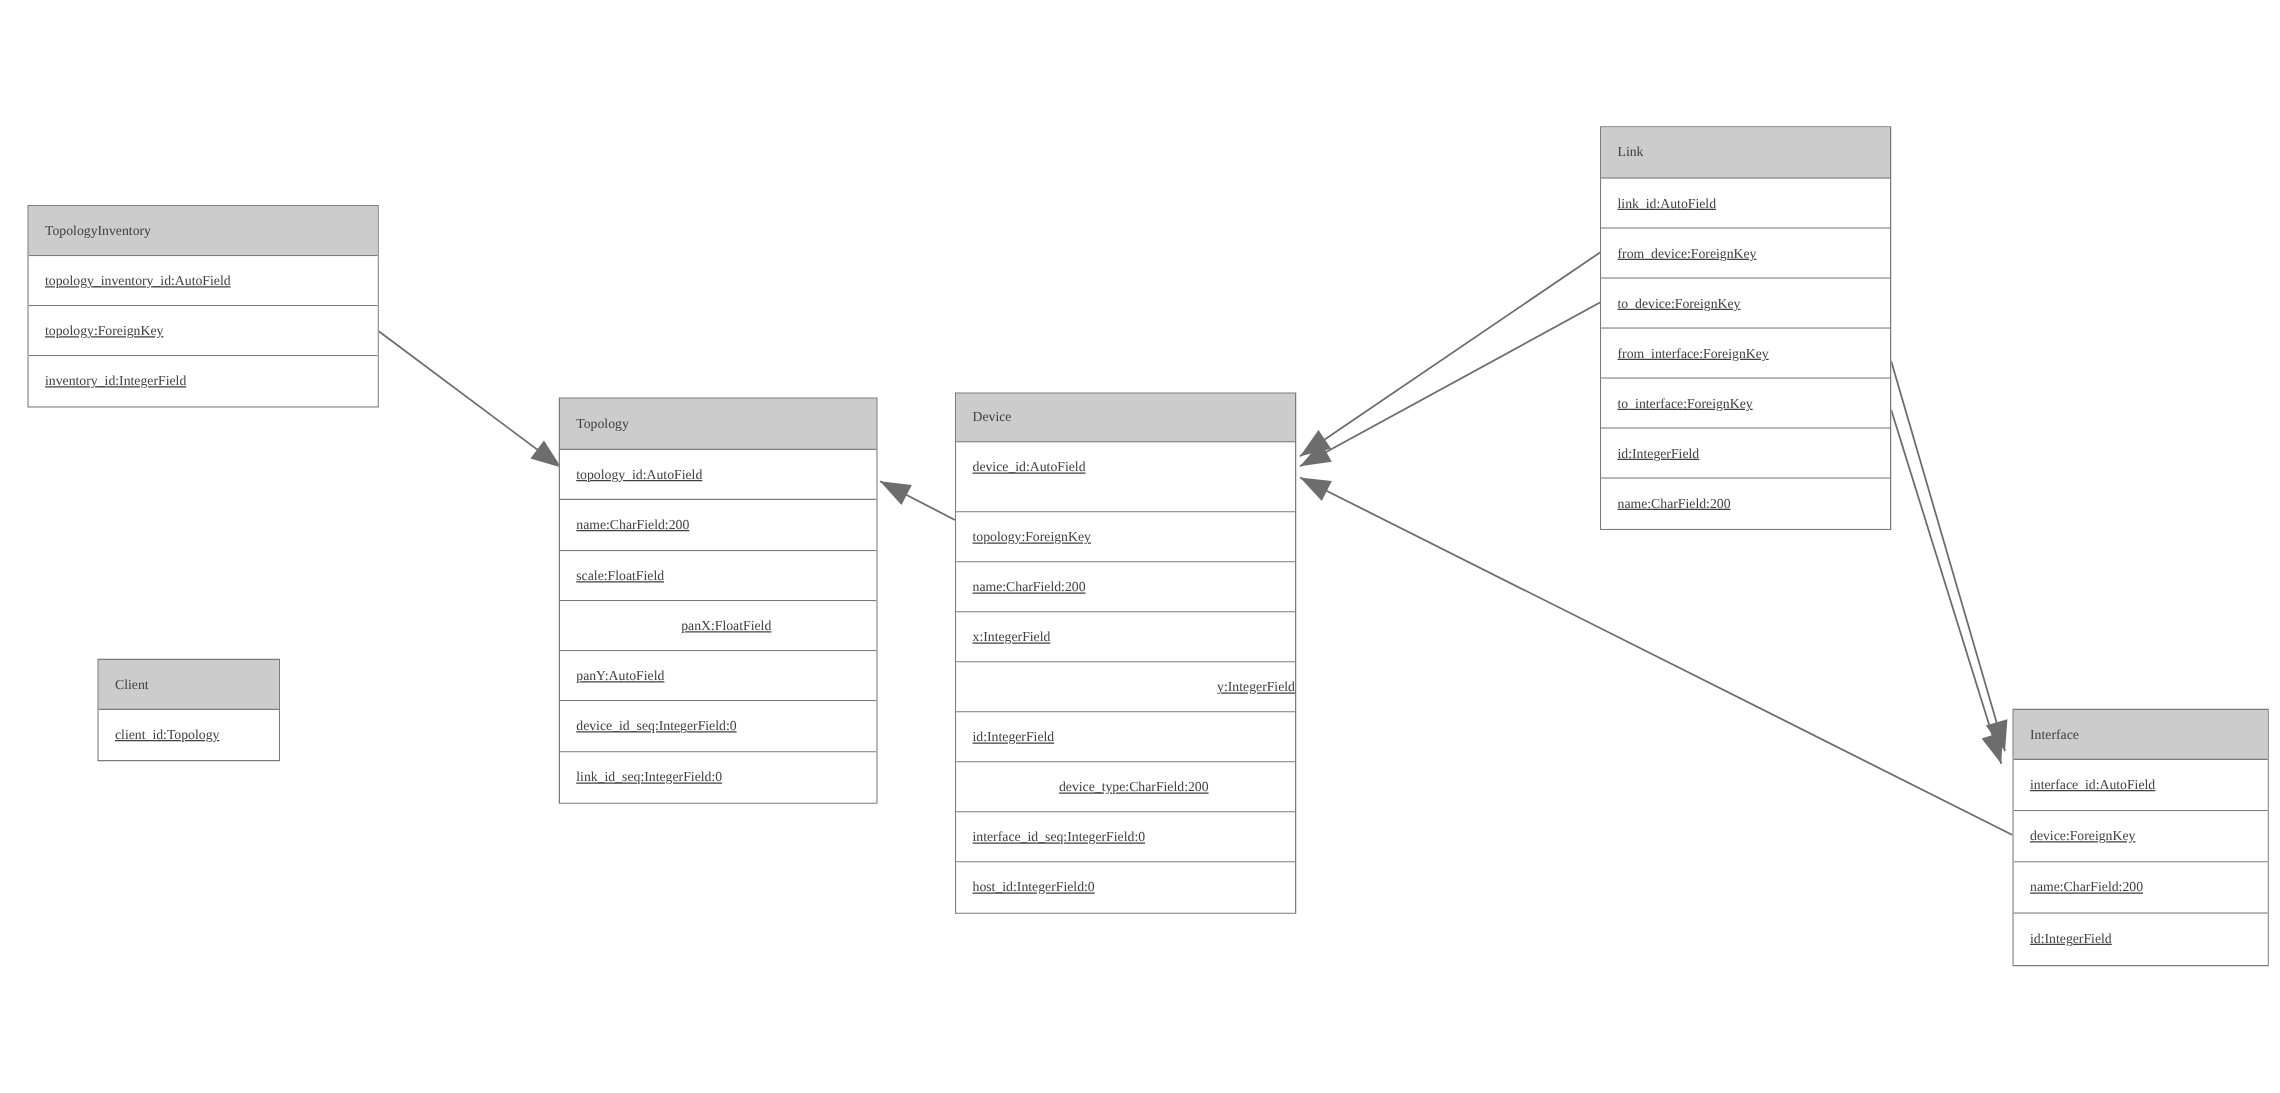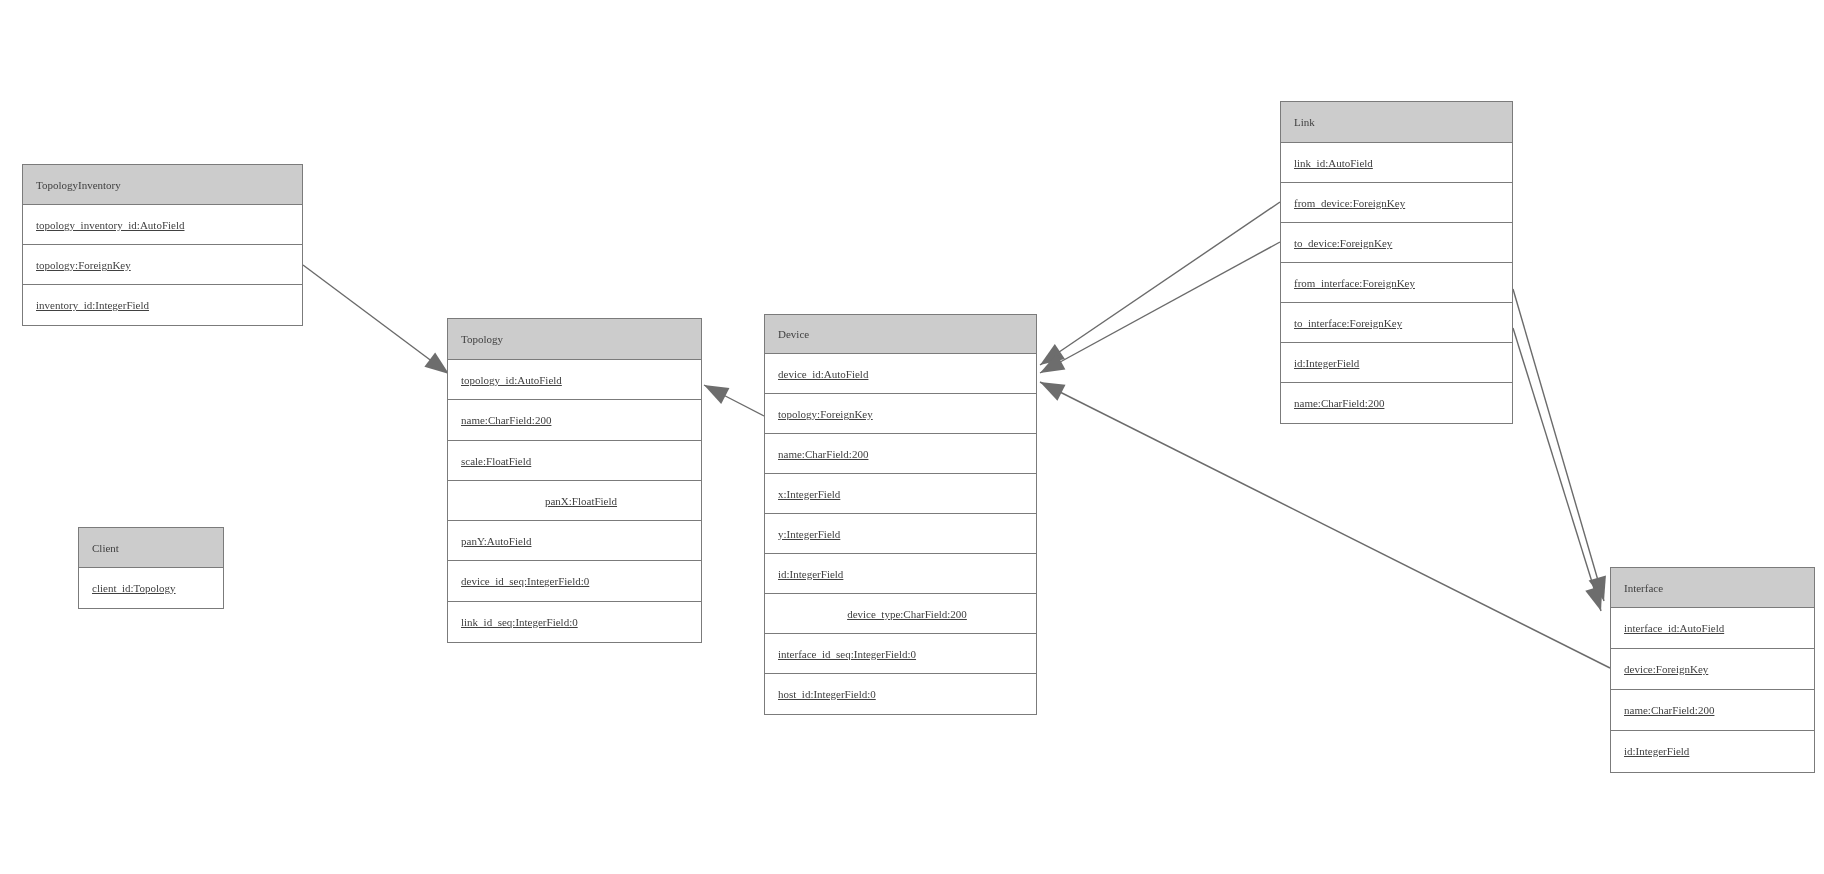--- a/index.html
+++ b/index.html
@@ -90,25 +90,25 @@
       <div class="entity-row" style="height: 40.3px; line-height: 40.3px;">panY:AutoField</div>
       <div class="entity-row" style="height: 40.3px; line-height: 40.3px;">device_id_seq:IntegerField:0</div>
       <div class="entity-row" style="height: 40.3px; line-height: 40.3px;">link_id_seq:IntegerField:0</div>
     </div>
     <div class="entity" style="left: 78px; top: 527px; width: 146px;">
       <div class="entity-header" style="height: 40px; line-height: 40px;">Client</div>
       <div class="entity-row" style="height: 40px; line-height: 40px;">client_id:Topology</div>
     </div>
     <div class="entity" style="left: 764px; top: 314px; width: 273px;">
       <div class="entity-header" style="height: 39px; line-height: 39px;">Device</div>
-      <div class="entity-row" style="height: 40px; line-height: 40px;">device_id:AutoField</div>
+      <div class="entity-row" style="height: 56px; line-height: 40px;">device_id:AutoField</div>
       <div class="entity-row" style="height: 40px; line-height: 40px;">topology:ForeignKey</div>
       <div class="entity-row" style="height: 40px; line-height: 40px;">name:CharField:200</div>
       <div class="entity-row" style="height: 40px; line-height: 40px;">x:IntegerField</div>
-      <div class="entity-row" style="height: 40px; line-height: 40px;">y:IntegerField</div>
+      <div class="entity-row" style="height: 40px; line-height: 40px; text-align: right;">y:IntegerField</div>
       <div class="entity-row" style="height: 40px; line-height: 40px;">id:IntegerField</div>
       <div class="entity-row" style="height: 40px; line-height: 40px; text-align: center;">device_type:CharField:200</div>
       <div class="entity-row" style="height: 40px; line-height: 40px;">interface_id_seq:IntegerField:0</div>
       <div class="entity-row" style="height: 40px; line-height: 40px;">host_id:IntegerField:0</div>
     </div>
     <div class="entity" style="left: 1280px; top: 101px; width: 233px;">
       <div class="entity-header" style="height: 41px; line-height: 41px;">Link</div>
       <div class="entity-row" style="height: 40px; line-height: 40px;">link_id:AutoField</div>
       <div class="entity-row" style="height: 40px; line-height: 40px;">from_device:ForeignKey</div>
       <div class="entity-row" style="height: 40px; line-height: 40px;">to_device:ForeignKey</div>

